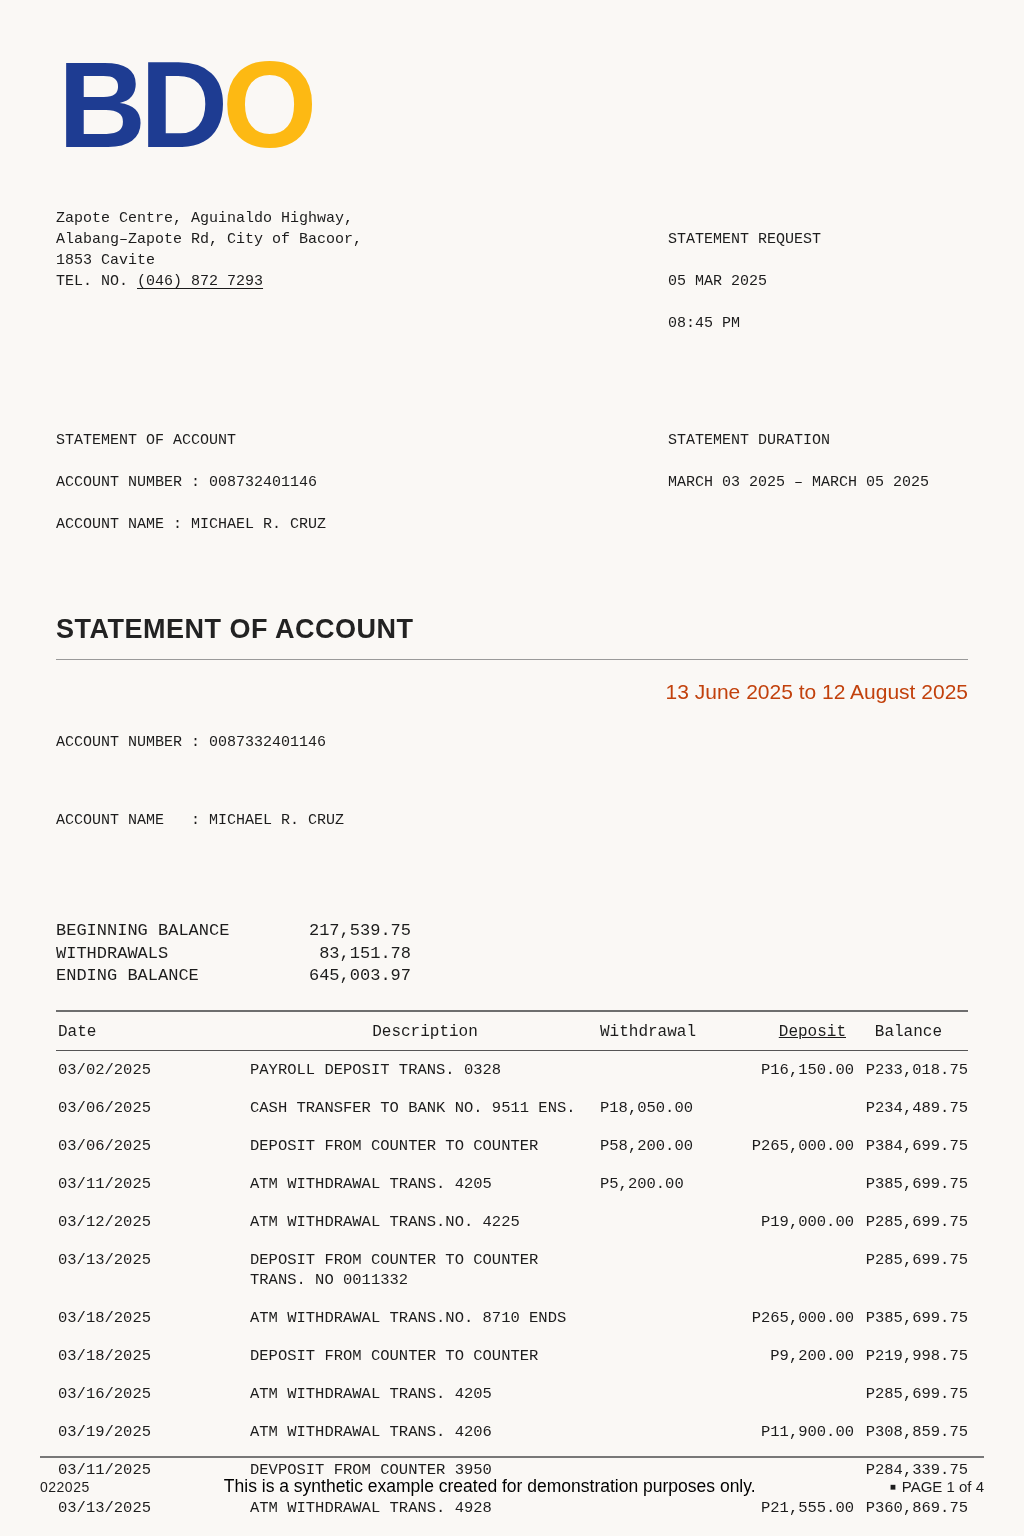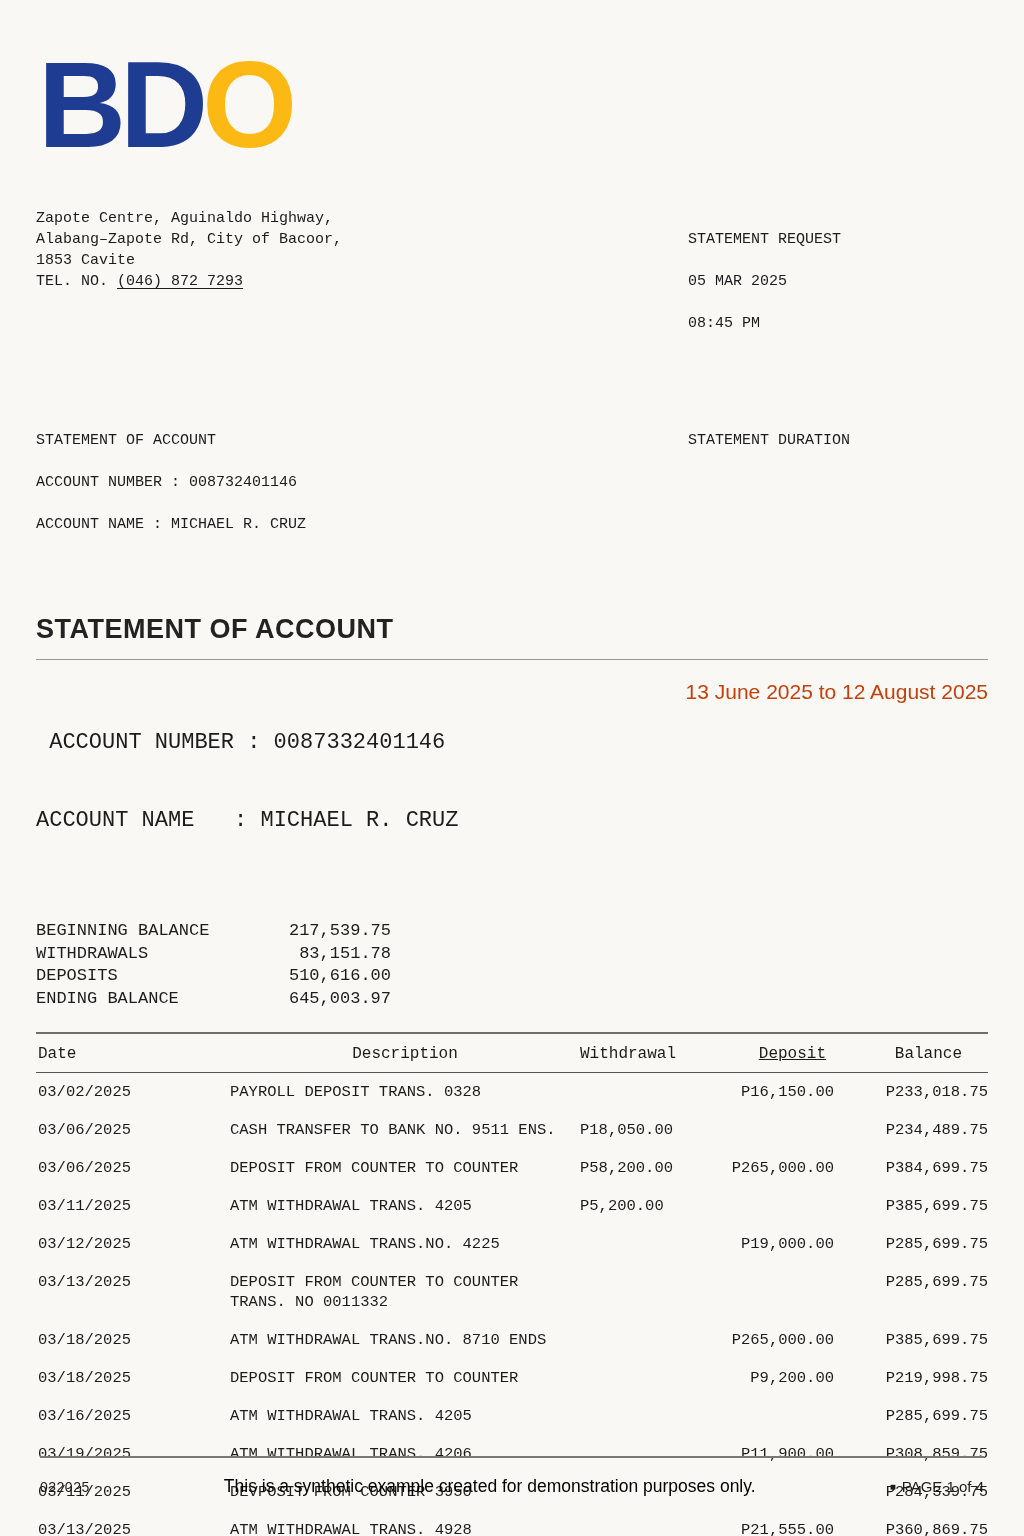--- a/index.html
+++ b/index.html
@@ -4,21 +4,21 @@
 <style>
   * { margin: 0; padding: 0; box-sizing: border-box; }
   html, body { width: 1024px; height: 1536px; }
   body {
     position: relative;
     background: #faf8f5;
     color: #1c1c1c;
     font-family: "Liberation Mono", monospace;
     overflow: hidden;
   }
-  .page { position: relative; width: 1024px; height: 1230px; padding: 0 36px; }
+  .page { position: relative; width: 1024px; height: 1230px; padding: 0 56px; }
 
   
   .logo {
     margin-top: 44px;
     margin-left: 2px;
     font-family: "Liberation Sans", sans-serif;
     font-weight: 800;
     font-size: 122px;
     line-height: 1;
     letter-spacing: -6px;
@@ -50,21 +50,21 @@
     color: #222;
   }
   .heading-rule {
     margin-top: 14px;
     border: none;
     border-top: 1.5px solid #9a9a9a;
   }
 
   
   .acct-row { margin-top: 18px; display: flex; justify-content: space-between; align-items: flex-start; }
-  .acct-lines { font-size: 22px; line-height: 26px; white-space: pre; text-align: center; }
+  .acct-lines { font-size: 15px; line-height: 26px; white-space: pre; }
   .date-range {
     font-family: "Liberation Sans", sans-serif;
     font-size: 21px;
     font-weight: 500;
     color: #c2410c;
     margin-top: 2px;
   }
 
   
   .summary { margin-top: 34px; font-size: 17px; }
@@ -151,20 +151,21 @@
 
   
   <div class="top-row row-2">
     <div class="mono-block">
       <div>STATEMENT OF ACCOUNT</div>
       <div>ACCOUNT NUMBER : 008732401146</div>
       <div>ACCOUNT NAME :  MICHAEL R. CRUZ</div>
     </div>
     <div class="right-col mono-block">
       <div>STATEMENT  DURATION</div>
+      <div>MARCH 03 2025  –  MARCH 05 2025</div>
     </div>
   </div>
 
   
   <h1 class="main-heading">STATEMENT OF ACCOUNT</h1>
   <hr class="heading-rule">
 
   
   <div class="acct-row">
     <div class="acct-lines">
@@ -176,24 +177,20 @@
 
   
   <div class="summary">
     <div class="summary-row">
       <span class="summary-label">BEGINNING BALANCE</span>
       <span class="summary-value">217,539.75</span>
     </div>
     <div class="summary-row">
       <span class="summary-label">WITHDRAWALS</span>
       <span class="summary-value">83,151.78</span>
-    </div>
-    <div class="summary-row">
-      <span class="summary-label">DEPOSITS</span>
-      <span class="summary-value">510,616.00</span>
     </div>
     <div class="summary-row">
       <span class="summary-label">ENDING BALANCE</span>
       <span class="summary-value">645,003.97</span>
     </div>
   </div>
 
   
   <div class="tbl">
     <hr class="tbl-top-rule">

